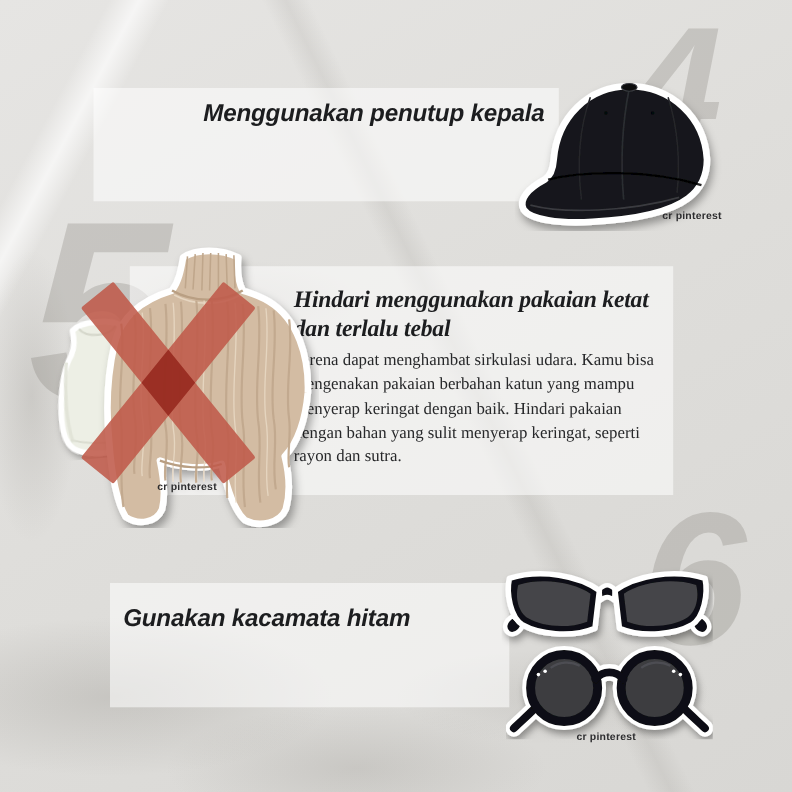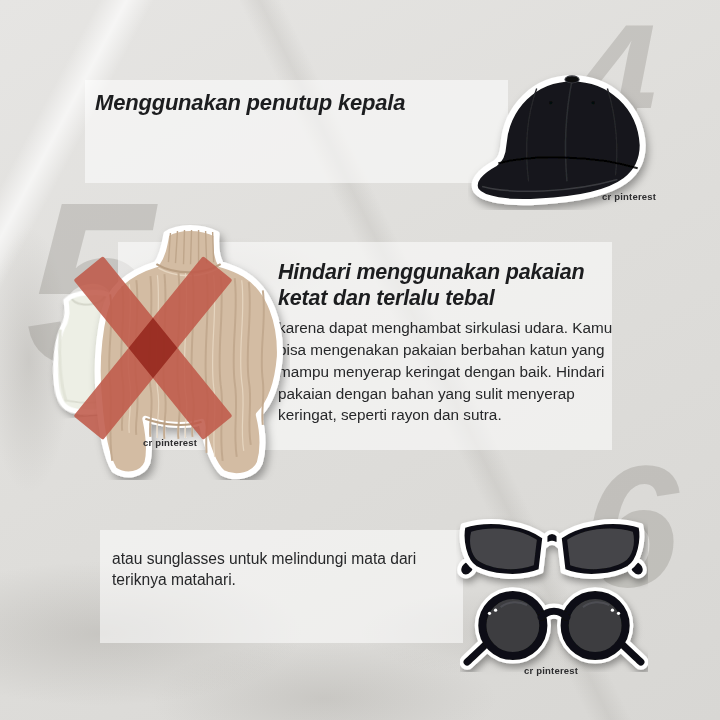--- a/index.html
+++ b/index.html
@@ -26,24 +26,24 @@
   .band{position:absolute;background:rgba(255,255,255,0.55);z-index:2;}
   #band1{left:85px;top:80px;width:423px;height:103px;}
   #band2{left:118px;top:242px;width:494px;height:208px;}
   #band3{left:100px;top:530px;width:363px;height:113px;}
   .txt{position:absolute;z-index:3;}
   .txt h2{
     margin:0 0 6px 0;font-style:italic;font-weight:bold;color:#1c1d1f;
     letter-spacing:-0.2px;line-height:1.22;
   }
   .txt p{margin:0;color:#27282a;}
-  #text1{left:95px;top:90px;width:400px;}
+  #text1{left:95px;top:90px;width:400px;text-align:right;}
   #text1 h2{font-size:22px;}
   #text1 p{font-size:15.3px;line-height:1.36;width:386px;}
-  #text2{left:278px;top:259px;width:348px;}
+  #text2{left:267px;top:259px;width:348px;font-family:Liberation Serif, serif;}
   #text2 h2{font-size:21.5px;width:342px;}
   #text2 p{font-size:15.3px;line-height:1.42;width:340px;}
   #text3{left:112px;top:549px;width:372px;}
   #text3 h2{font-size:22px;}
   #text3 p{font-size:15.6px;line-height:1.33;width:362px;}
   .credit{
     position:absolute;z-index:5;font-weight:bold;
     font-size:9.5px;color:#2d2d2f;letter-spacing:0.2px;
   }
   #credit-cap{left:602px;top:191px;}
@@ -79,21 +79,21 @@
   <div class="txt" id="text1">
     <h2>Menggunakan penutup kepala</h2>
   </div>
 
   <div class="txt" id="text2">
     <h2>Hindari menggunakan pakaian ketat dan terlalu tebal</h2>
     <p>karena dapat menghambat sirkulasi udara. Kamu bisa mengenakan pakaian berbahan katun yang mampu menyerap keringat dengan baik. Hindari pakaian dengan bahan yang sulit menyerap keringat, seperti rayon dan sutra.</p>
   </div>
 
   <div class="txt" id="text3">
-    <p>atau sunglasses untuk melindungi mata dari teriknya matahari.</p>
+    <h2>Gunakan kacamata hitam</h2>
   </div>
 
   <svg class="art" id="cap-art" viewBox="0 0 200 140">
     <defs>
       <filter id="shadowA" x="-25%" y="-25%" width="150%" height="150%">
         <feDropShadow dx="2" dy="5" stdDeviation="4" flood-color="#000" flood-opacity="0.35"></feDropShadow>
       </filter>
     </defs>
     <g filter="url(#shadowA)">
       <path d="M103,10 C66,10 38,38 35,76 C34.5,84 33,90 27,94 C12,102 3,112 8,121 C14,130 40,134 70,132 C108,130 140,123 156,111 C168,102 173,90 173,76 C171,38 141,10 103,10 Z" fill="#15161a" stroke="#ffffff" stroke-width="6" stroke-linejoin="round"></path>

